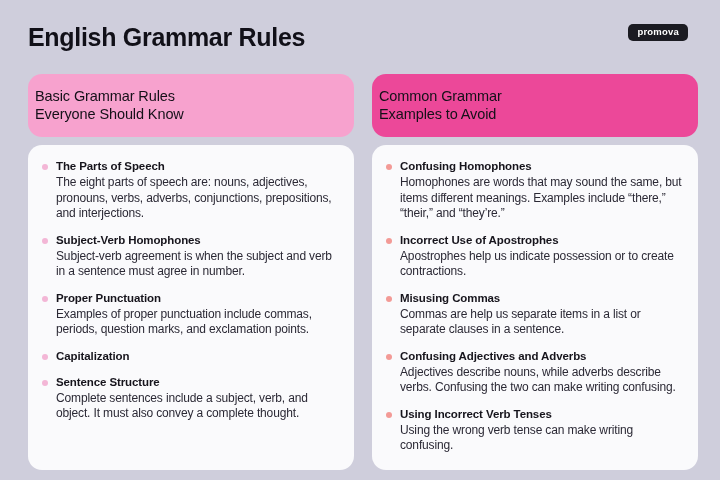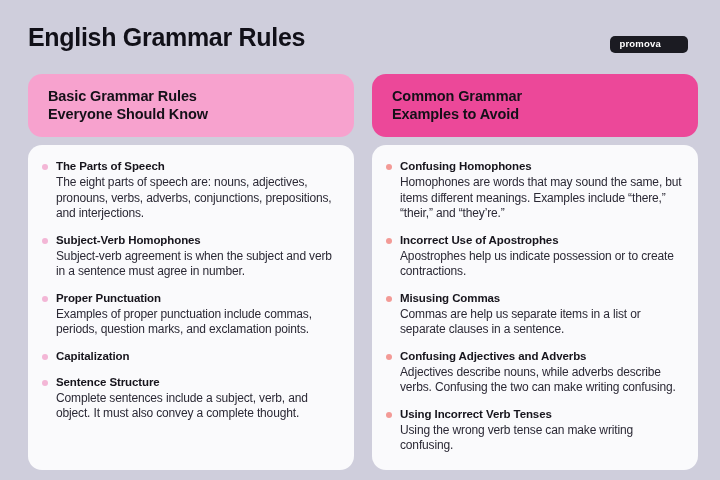--- a/index.html
+++ b/index.html
@@ -32,50 +32,50 @@
   .page-title {
     font-size: 25px;
     font-weight: bold;
     letter-spacing: -0.3px;
     color: #111018;
     line-height: 30px;
   }
 
   .brand-badge {
     position: absolute;
-    top: 14px;
+    top: 2px;
     right: 10px;
     background: #1b1b22;
     color: #ffffff;
     font-size: 9.5px;
     font-weight: bold;
     letter-spacing: 0.2px;
-    padding: 3px 27px 4px 9px;
+    padding: 3px 9px 4px 9px;
     border-radius: 5px;
     line-height: 10px;
   }
 
   
   .columns {
     display: flex;
     gap: 18px;
     margin-top: 12px;
   }
 
   .column {
     width: 332px;
     display: flex;
     flex-direction: column;
   }
 
   .pill {
     border-radius: 14px;
-    padding: 13px 18px 14px 20px;
+    padding: 13px 18px 14px 7px;
     font-size: 14.5px;
-    font-weight: bold;
+    font-weight: normal;
     line-height: 18px;
     color: #141018;
     letter-spacing: -0.1px;
   }
 
   .pill-basic  { background: #f7a2ce; }
   .pill-common { background: #ec4899; }
 
   .card {
     margin-top: 8px;

